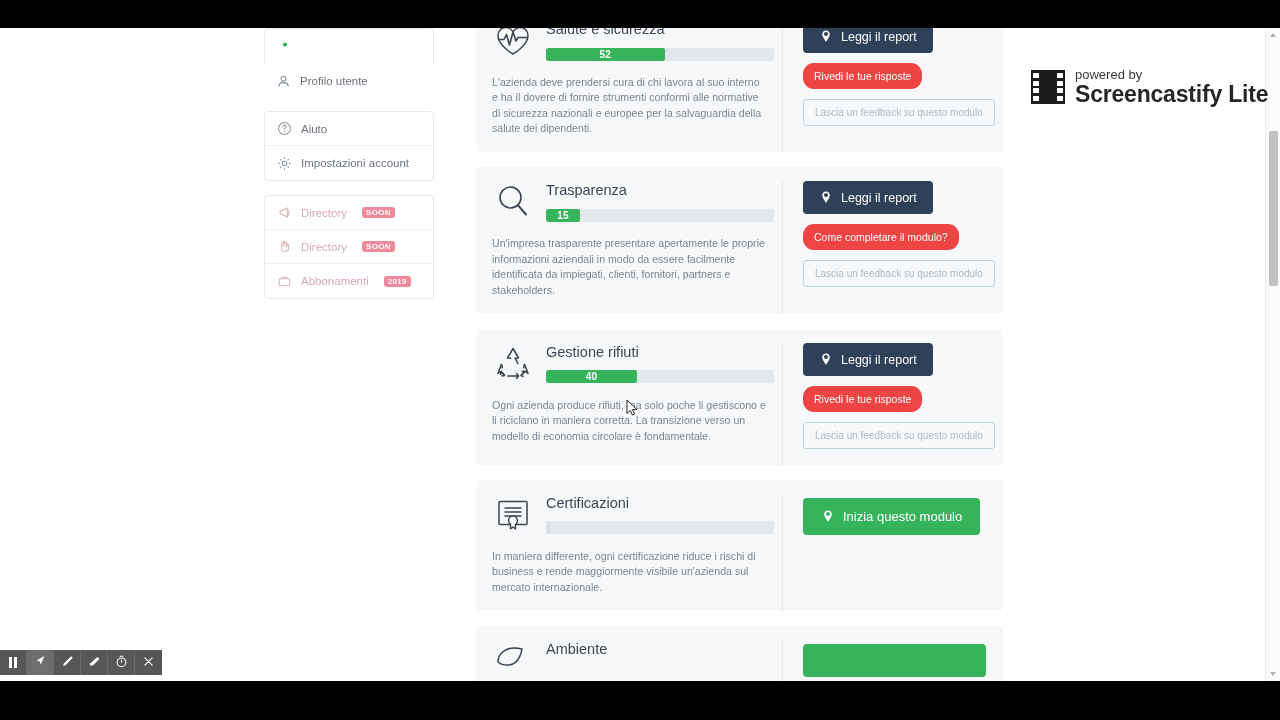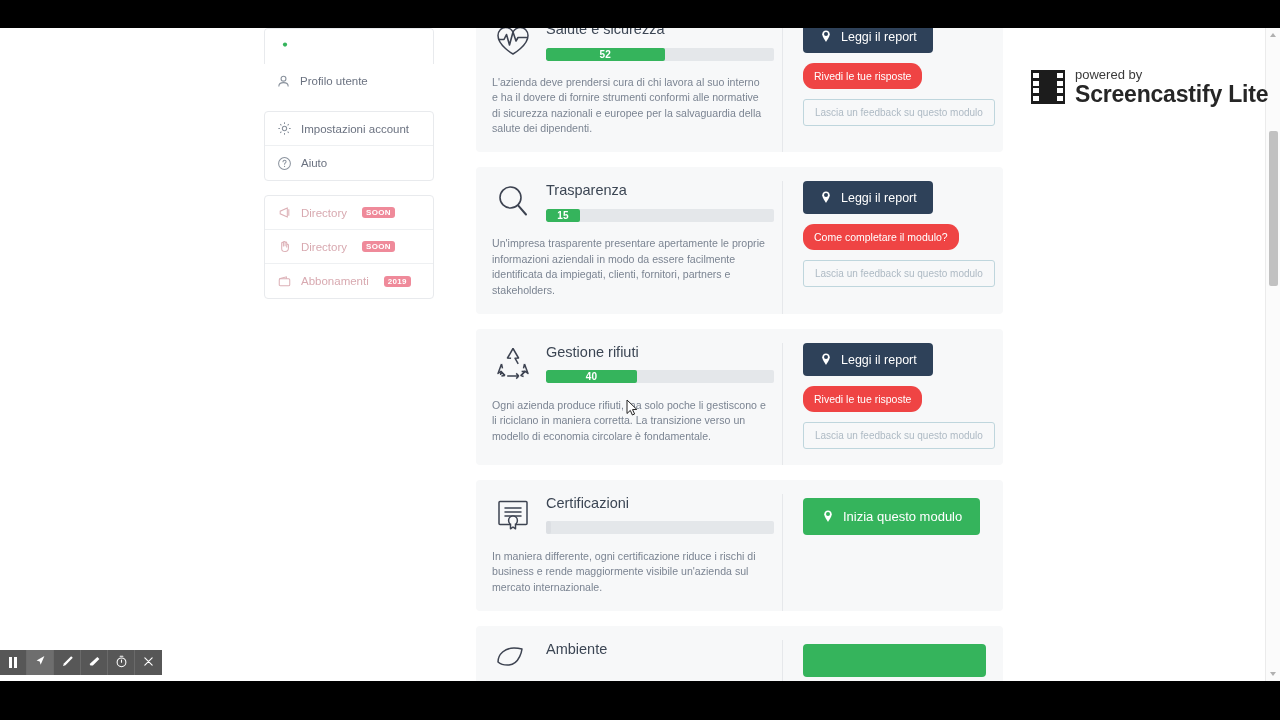--- a/index.html
+++ b/index.html
@@ -292,35 +292,35 @@
             </svg>
           </span>
           <span>Profilo utente</span>
         </div>
       </div>
 
       <div class="side-group">
         <div class="side-item">
           <span class="ic">
             <svg viewBox="0 0 16 16" width="15" height="15" fill="none" stroke="#8b939e" stroke-width="1.1">
-              <circle cx="8" cy="8" r="2.3"></circle>
-              <path d="M8 1.4v1.8M8 12.8v1.8M1.4 8h1.8M12.8 8h1.8M3.4 3.4l1.3 1.3M11.3 11.3l1.3 1.3M12.6 3.4l-1.3 1.3M4.7 11.3l-1.3 1.3"></path>
-            </svg>
-          </span>
-          <span>Impostazioni account</span>
-        </div>
-        <div class="side-item">
-          <span class="ic">
-            <svg viewBox="0 0 16 16" width="15" height="15" fill="none" stroke="#8b939e" stroke-width="1.1">
               <circle cx="8" cy="8" r="6.3"></circle>
               <path d="M6.4 6.2c0-1 .8-1.6 1.7-1.6 1 0 1.6.6 1.6 1.5 0 1.3-1.6 1.3-1.6 2.6" stroke-linecap="round"></path>
               <circle cx="8.05" cy="11.1" r=".65" fill="#8b939e" stroke="none"></circle>
             </svg>
           </span>
           <span>Aiuto</span>
+        </div>
+        <div class="side-item">
+          <span class="ic">
+            <svg viewBox="0 0 16 16" width="15" height="15" fill="none" stroke="#8b939e" stroke-width="1.1">
+              <circle cx="8" cy="8" r="2.3"></circle>
+              <path d="M8 1.4v1.8M8 12.8v1.8M1.4 8h1.8M12.8 8h1.8M3.4 3.4l1.3 1.3M11.3 11.3l1.3 1.3M12.6 3.4l-1.3 1.3M4.7 11.3l-1.3 1.3"></path>
+            </svg>
+          </span>
+          <span>Impostazioni account</span>
         </div>
       </div>
 
       <div class="side-group">
         <div class="side-item muted">
           <span class="ic">
             <svg viewBox="0 0 16 16" width="15" height="15" fill="none" stroke="#dcb0b6" stroke-width="1.1">
               <path d="M11 3.2 3.4 6.6v2.8L11 12.8z"></path>
                 <path d="M12.6 4.6v6.8"></path>
             </svg>

